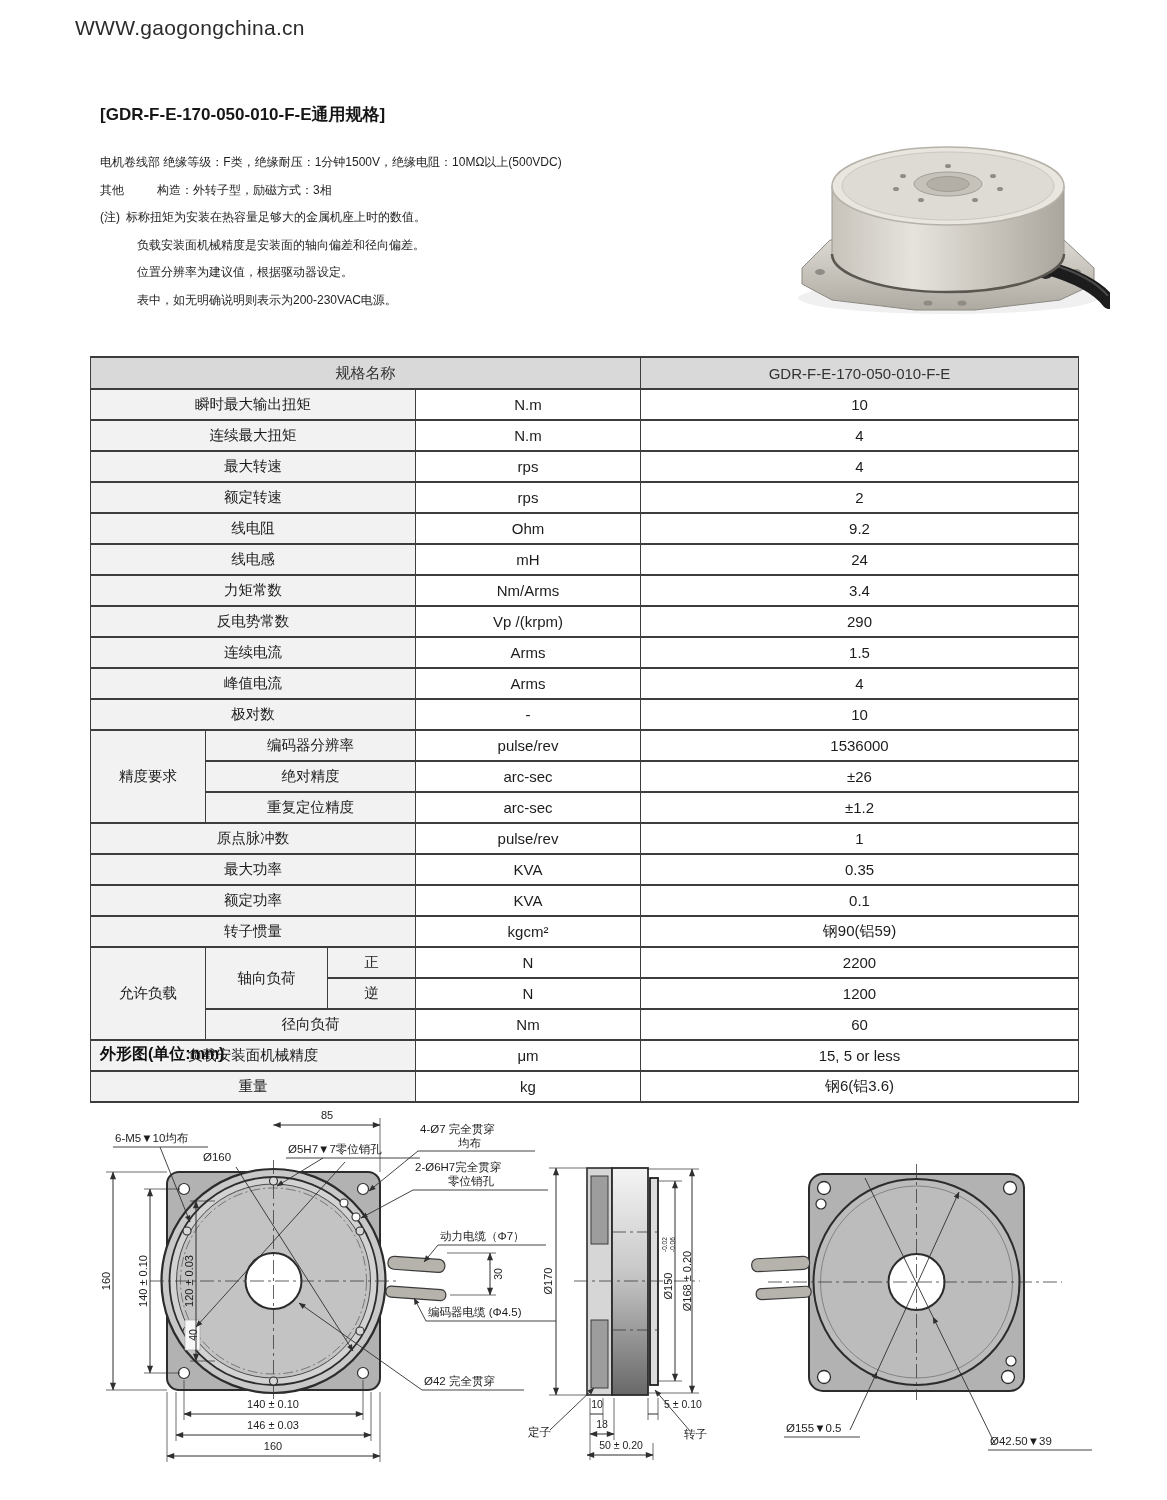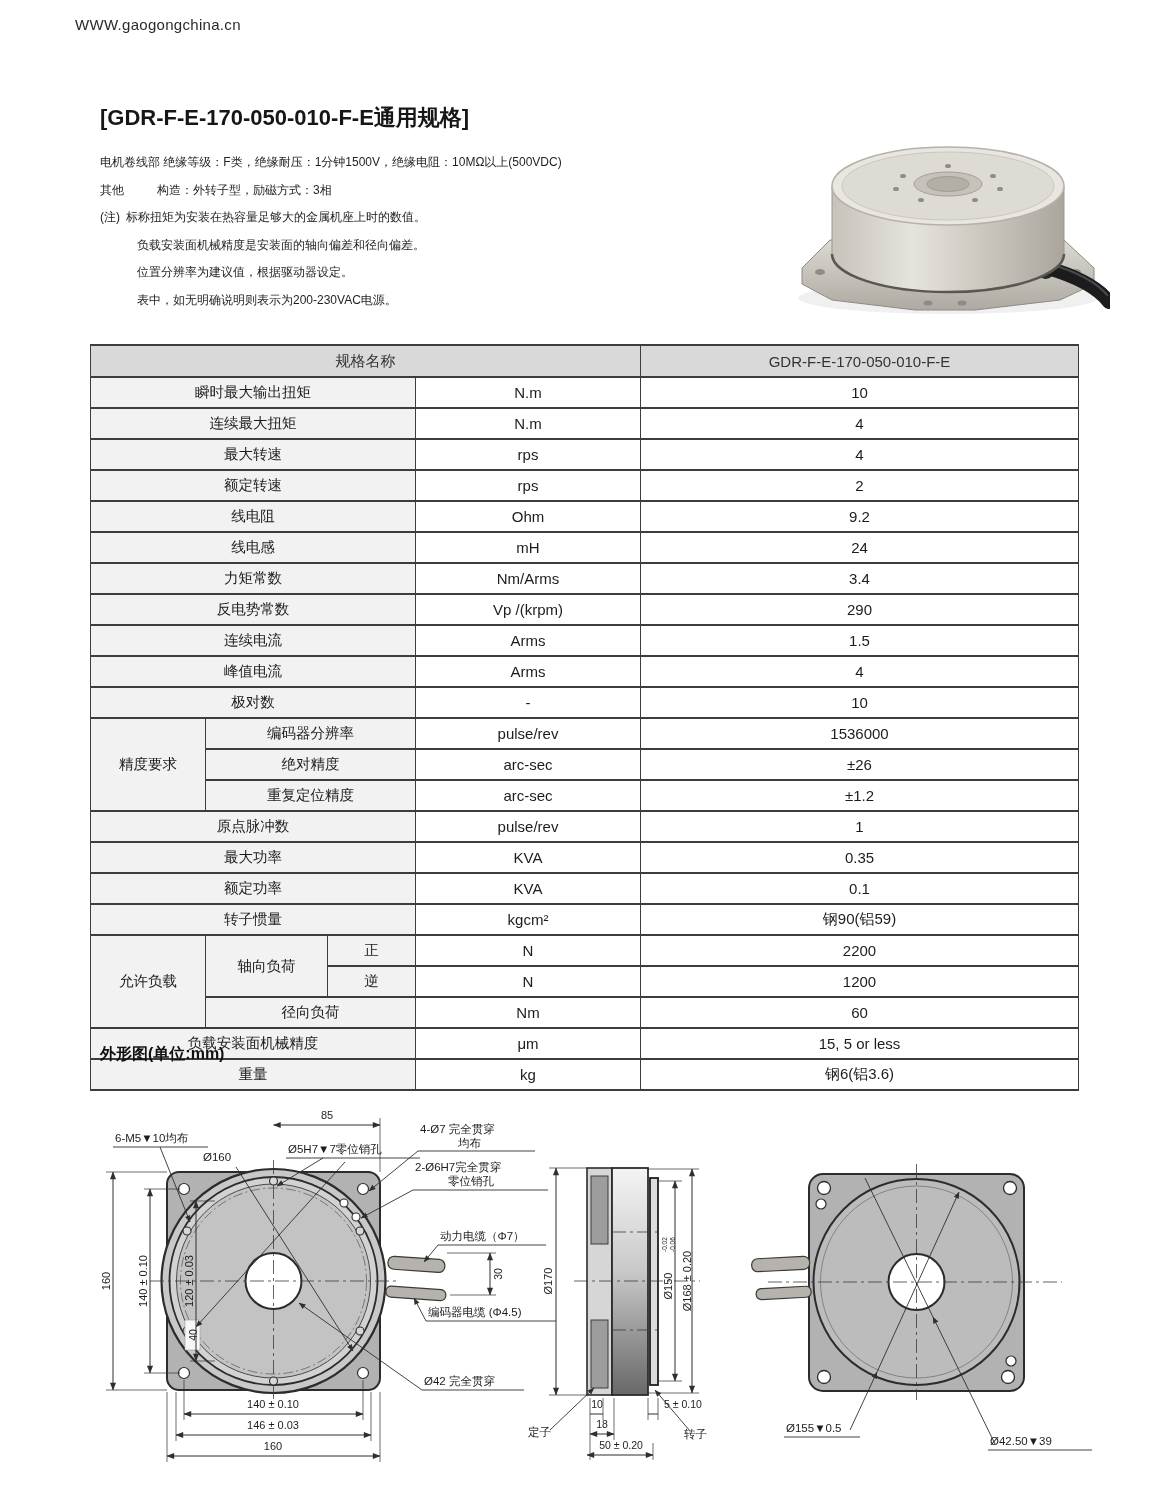--- a/index.html
+++ b/index.html
@@ -1,24 +1,24 @@
 <!DOCTYPE html>
 <html><head>
 <meta charset="utf-8">
 <style>
   html,body{margin:0;padding:0;background:#fff;}
   .page{position:relative;width:1167px;height:1500px;background:#ffffff;overflow:hidden;
         font-family:"Liberation Sans","DejaVu Sans",sans-serif;color:#222;}
-  .site-url{position:absolute;left:75px;top:16px;font-size:15px;color:#2b2b2b;letter-spacing:0.3px;}
-  .doc-title{position:absolute;left:100px;top:103px;font-size:22px;font-weight:bold;color:#161616;}
+  .site-url{position:absolute;left:75px;top:16px;font-size:21px;color:#2b2b2b;letter-spacing:0.3px;}
+  .doc-title{position:absolute;left:100px;top:103px;font-size:17px;font-weight:bold;color:#161616;}
   .intro{position:absolute;left:100px;top:149px;width:700px;font-size:12px;line-height:27.5px;color:#1f1f1f;}
   .intro .lbl2{display:inline-block;width:57px;}
   .intro .notetag{display:inline-block;margin-right:6px;}
   .intro .ind{padding-left:37px;}
-  .spec{position:absolute;left:90px;top:344px;width:988px;border-collapse:collapse;table-layout:fixed;padding-left:32px;}
+  .spec{position:absolute;left:90px;top:356px;width:988px;border-collapse:collapse;table-layout:fixed;padding-left:32px;}
   .spec td{border:1px solid #3d3d3d;border-top-width:2px;border-bottom-width:2px;height:29px;padding:0;
            text-align:center;vertical-align:middle;font-size:14.5px;color:#1c1c1c;overflow:hidden;white-space:nowrap;}
   .spec tr.hdr td{background:#d9d9d9;height:30px;font-size:15px;color:#333;}
   .spec td.lbl{background:#f2f2f2;font-family:Liberation Serif, serif;}
   .spec td.unit,.spec td.val{background:#ffffff;font-size:15px;margin-top:37px;}
   .outline-heading{position:absolute;left:100px;top:1044px;font-size:16px;font-weight:bold;color:#111;}
   svg{position:absolute;}
   .t{font-family:"Liberation Sans","DejaVu Sans",sans-serif;fill:#1d1d1d;stroke:none;}
   .t10{font-size:10.5px;} .t11{font-size:11px;} .t12{font-size:11.5px;} .t7{font-size:6.5px;}
   .dl{stroke:#2f2f2f;stroke-width:1;fill:none;}

